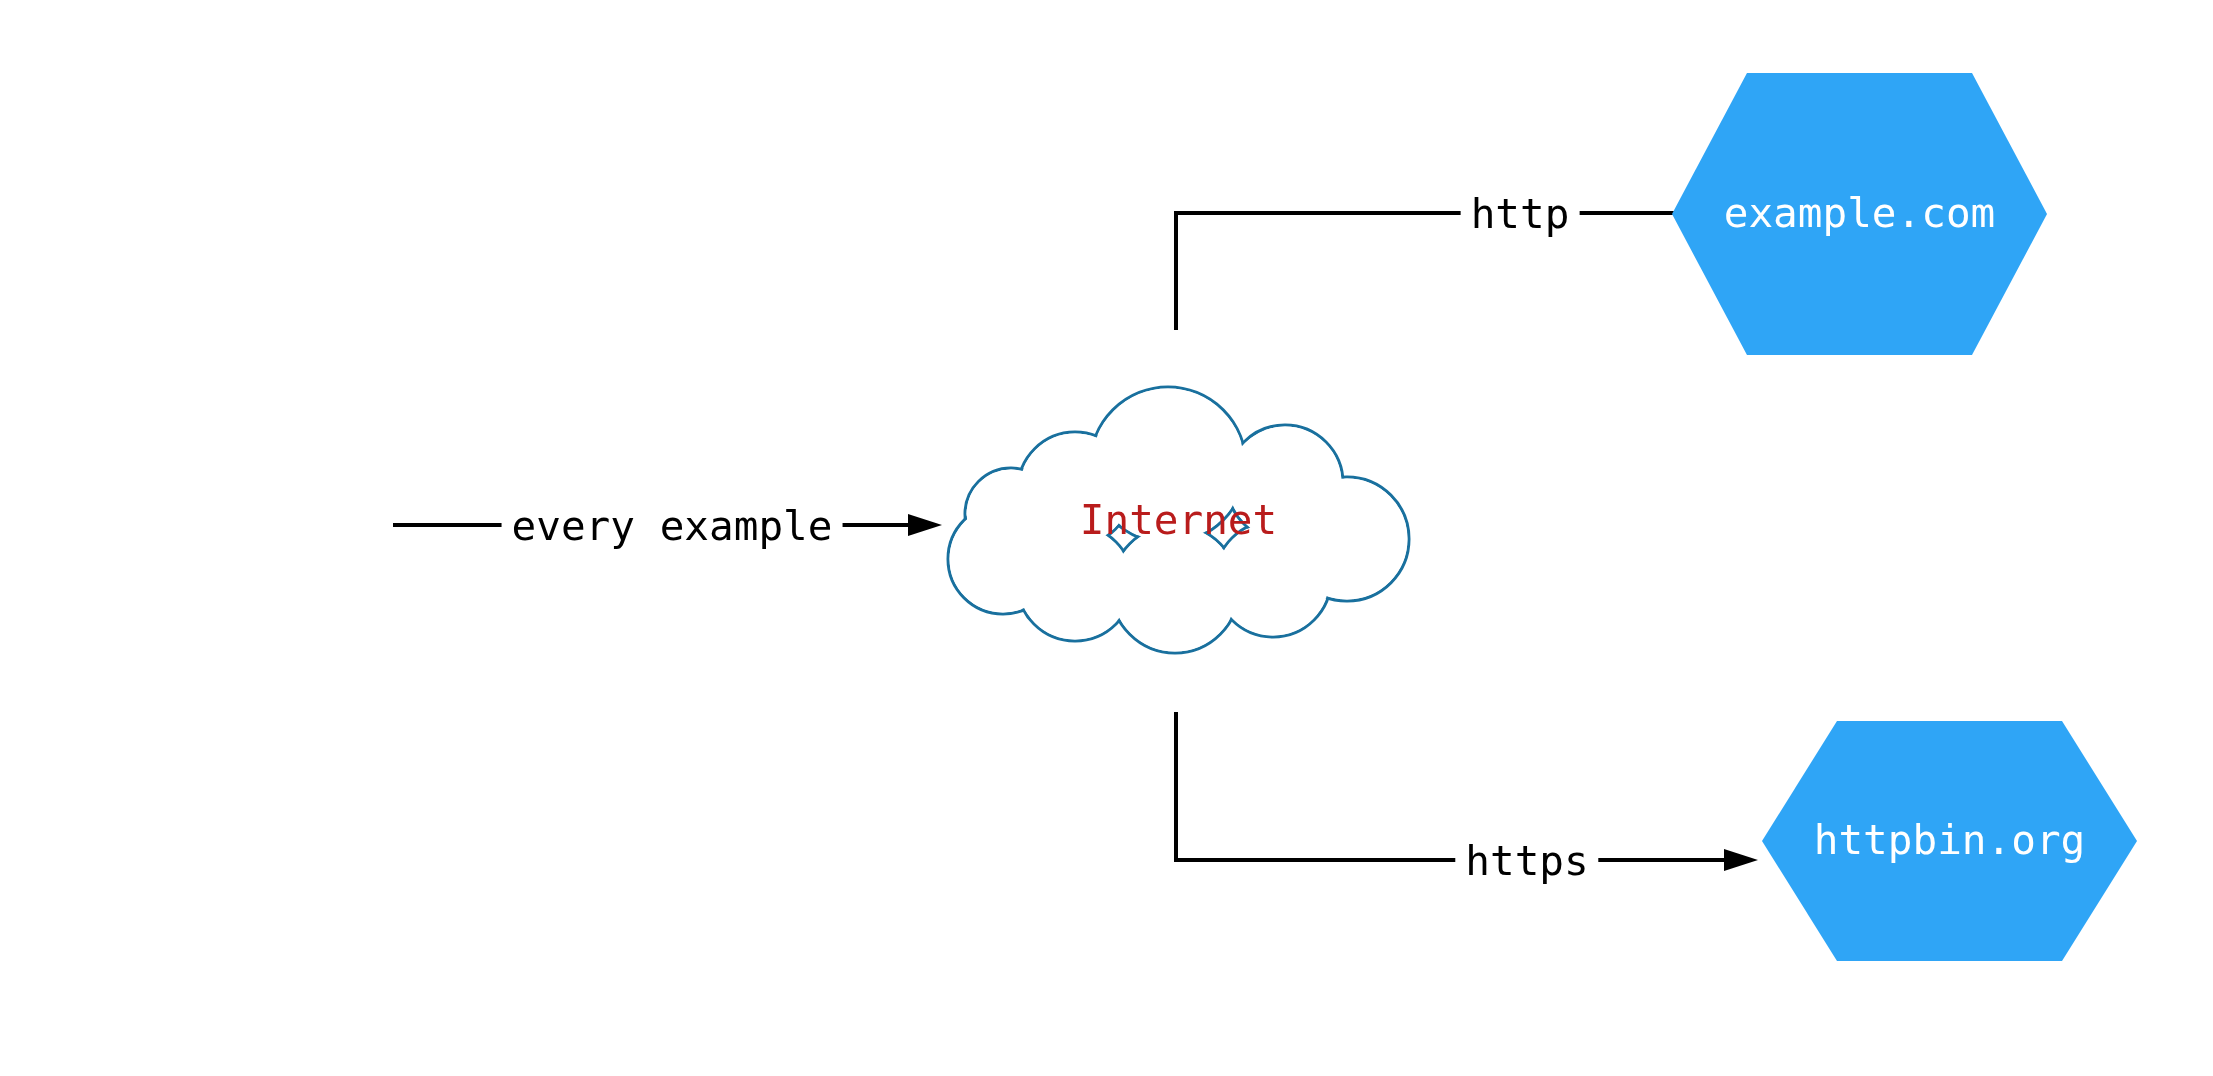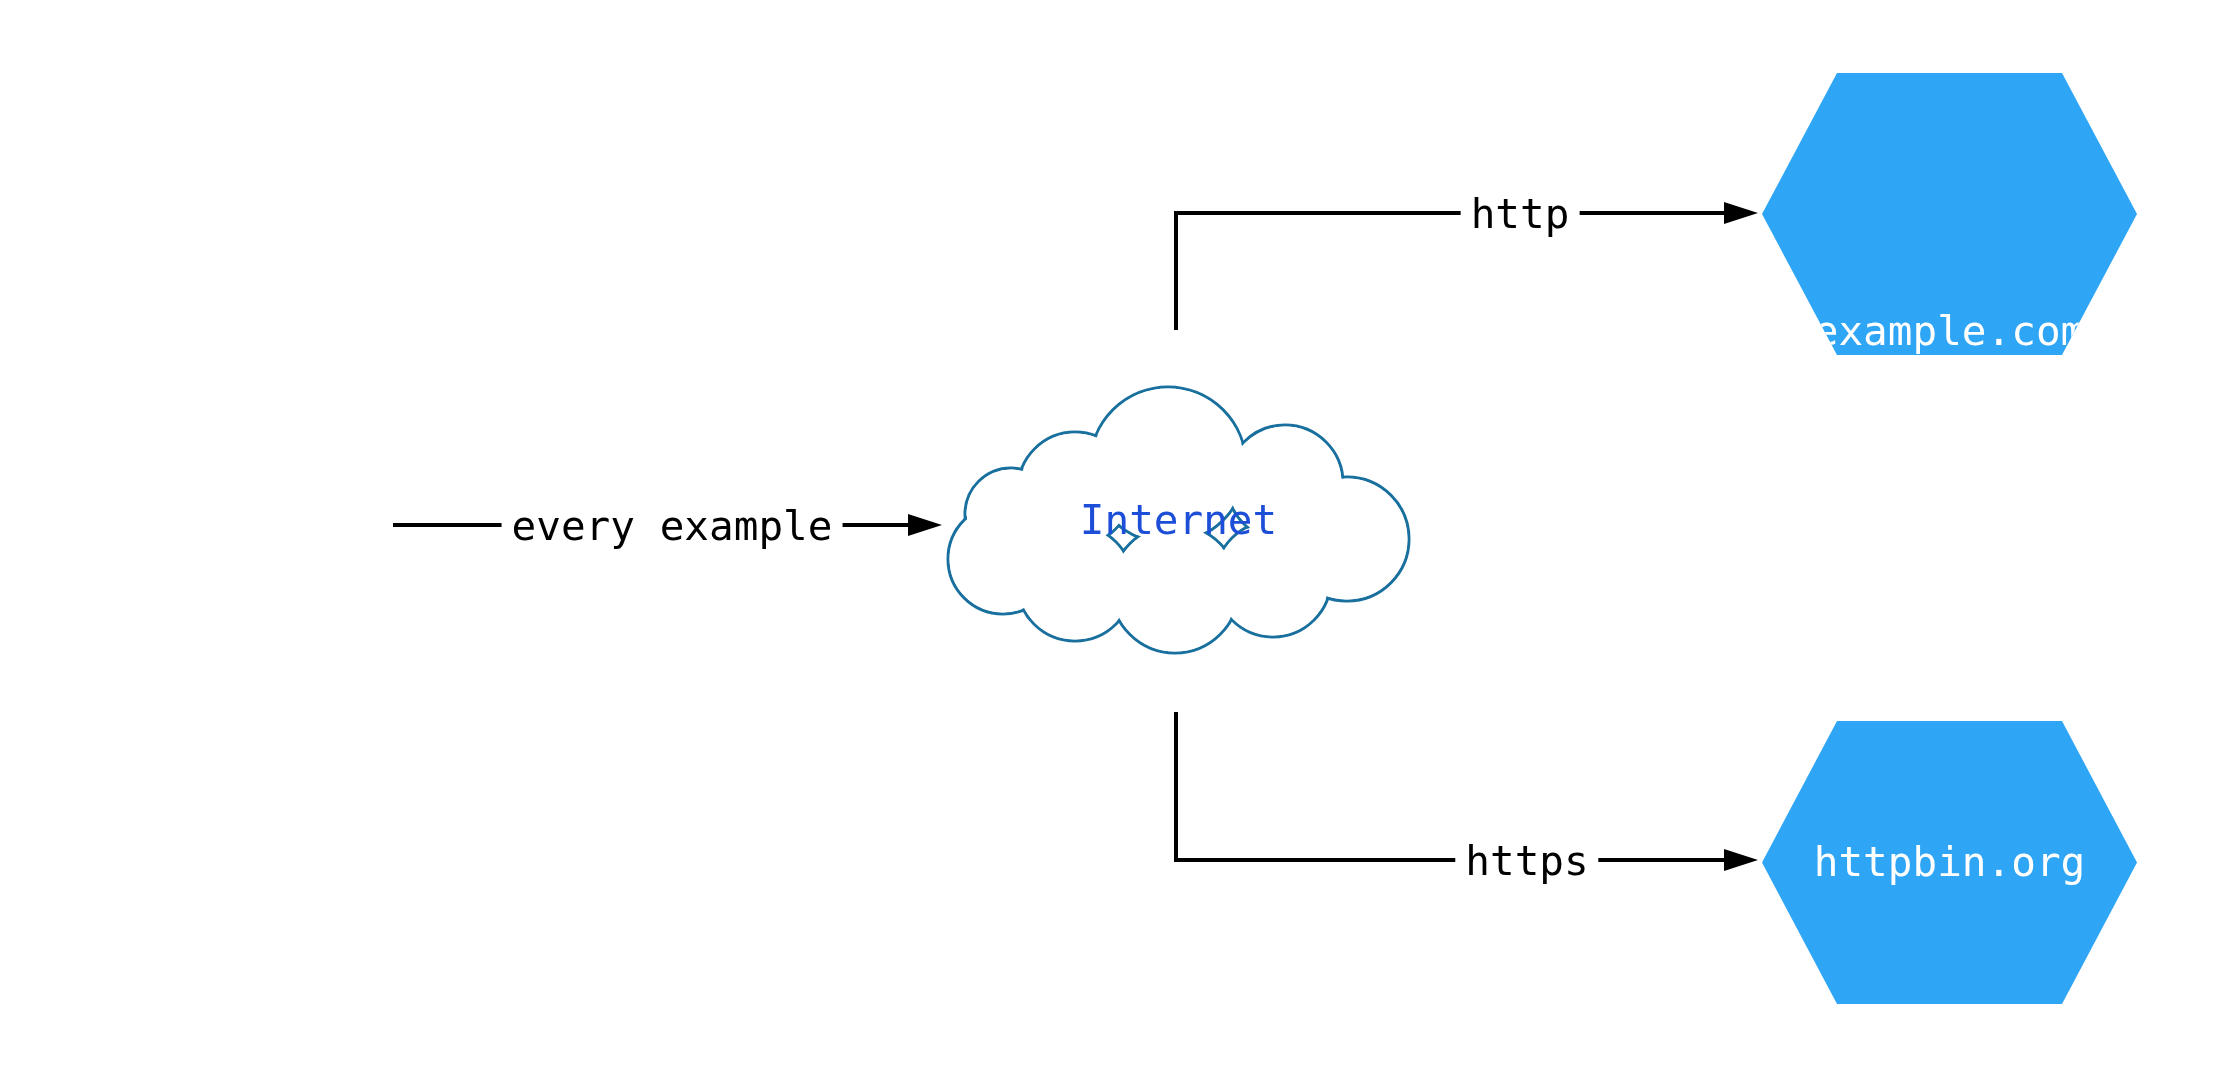--- a/index.html
+++ b/index.html
@@ -8,30 +8,30 @@
   .canvas{position:absolute;inset:0;}
 
   
   .hex{position:absolute;background:var(--hex-fill,#2fa5f6);
        clip-path:polygon(20% 0,80% 0,100% 50%,80% 100%,20% 100%,0 50%);
        display:flex;align-items:center;justify-content:center;}
   .hex .hex-label{color:var(--hex-text,#ffffff);font-size:41px;line-height:1.15;
        text-align:center;white-space:pre-line;}
 
   #hex-monitoring{left:65px;top:384px;width:328px;height:281px;}
-  #hex-example{left:1762px;top:73px;width:375px;height:282px;align-items:flex-end;}
-  #hex-httpbin{left:1762px;top:721px;width:375px;height:283px;}
+  #hex-example{left:1672px;top:73px;width:375px;height:282px;}
+  #hex-httpbin{left:1762px;top:721px;width:375px;height:240px;}
 
   
   #cloud{position:absolute;left:943px;top:383px;width:471px;height:277px;}
   #cloud svg{position:absolute;inset:0;overflow:visible;}
   #cloud .cloud-stroke circle{fill:#ffffff;stroke:var(--cloud-stroke,#19709e);stroke-width:3px;}
   #cloud .cloud-fill circle{fill:#ffffff;stroke:none;}
   .cloud-label{position:absolute;left:50%;top:50%;transform:translate(-50%,-54%);
-       color:#1d4ed8;font-size:41px;white-space:nowrap;}
+       color:#b91c1c;font-size:41px;white-space:nowrap;}
 
   
   .hline,.vline{position:absolute;background:var(--line-color,#000);}
   .hline{height:4px;}
   .vline{width:4px;}
   .arrowhead{position:absolute;width:0;height:0;
        border-top:11px solid transparent;border-bottom:11px solid transparent;
        border-left:34px solid var(--line-color,#000);}
   .edge-label{position:absolute;transform:translate(-50%,-50%);
        background:var(--bg,#ffffff);color:#000;font-size:41px;

